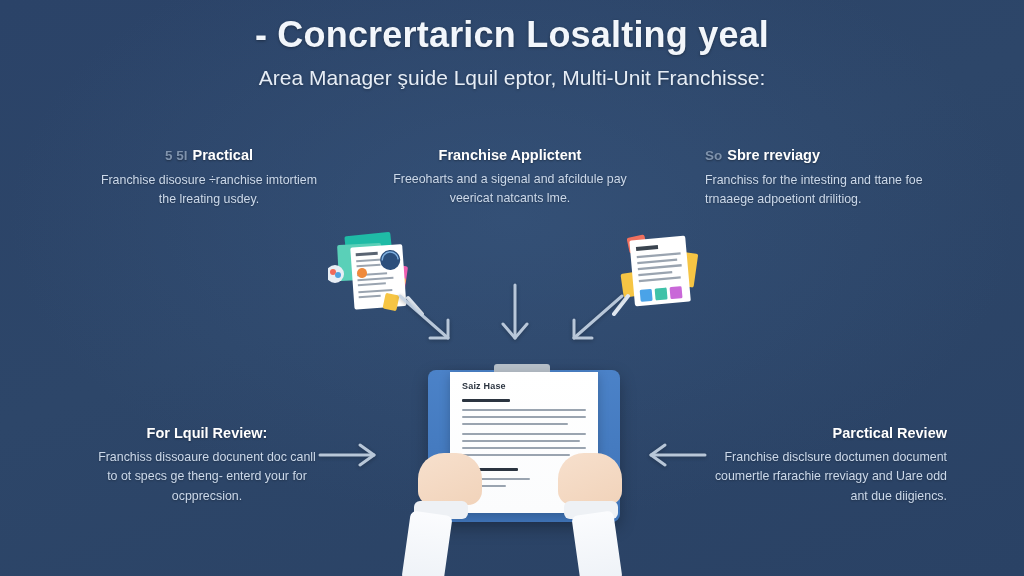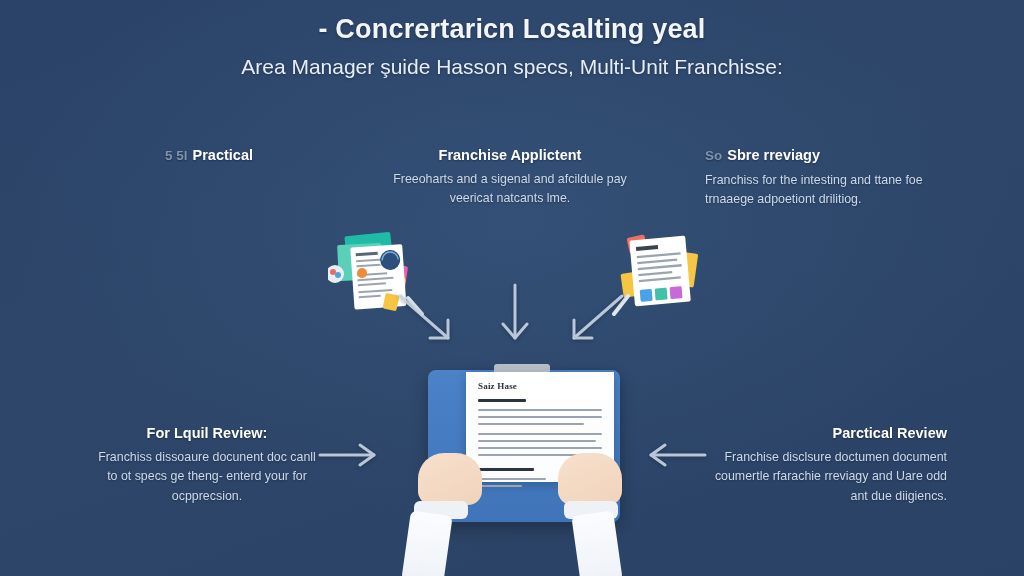--- a/index.html
+++ b/index.html
@@ -14,21 +14,21 @@
     position:absolute; left:0; top:0; width:1024px; height:576px;
     background:
       radial-gradient(ellipse 700px 420px at 50% 38%, rgba(60,92,134,0.45) 0%, rgba(44,69,105,0) 72%),
       linear-gradient(160deg,#2b4368 0%, #2d4669 45%, #2a4265 100%);
     overflow:hidden;
   }
 
   
   .title-block { position:absolute; left:0; top:14px; width:1024px; text-align:center; }
   .title-main {
-    font-size:27px; font-weight:bold; letter-spacing:.2px;
+    font-size:36px; font-weight:bold; letter-spacing:.2px;
     color:#f2f6fb;
     text-shadow:0 1px 3px rgba(0,0,0,.35);
     white-space:nowrap;
   }
   .title-sub {
     margin-top:10px;
     font-size:21px; font-weight:400; color:#e6edf6;
     text-shadow:0 1px 3px rgba(0,0,0,.3);
     white-space:nowrap;
   }
@@ -77,24 +77,23 @@
     position:absolute; left:30px; top:15px; width:192px; height:152px;
     background:linear-gradient(180deg,#4b82c8 0%,#3f74b8 100%);
     border-radius:8px;
     box-shadow:0 6px 16px rgba(0,0,0,.28);
   }
   .cb-clip {
     position:absolute; left:96px; top:9px; width:56px; height:13px;
     background:#b6bfc8; border-radius:3px 3px 2px 2px;
   }
   .cb-paper {
-    position:absolute; left:68px; top:17px; width:148px; height:110px;
+    position:absolute; left:52px; top:17px; width:148px; height:141px;
     background:linear-gradient(180deg,#ffffff 0%,#fbfcfd 100%);
     box-shadow:0 3px 10px rgba(0,0,0,.22);
-    font-family:Liberation Serif, serif;
   }
   .cb-paper .p-title {
     position:absolute; left:12px; top:9px;
     font-size:9px; font-weight:bold; color:#2b3440;
     letter-spacing:.2px;
   }
   .cb-paper .ln { position:absolute; height:2px; background:#9aa4b0; border-radius:1px; }
   .cb-paper .ln.dark { background:#2b3440; height:3px; }
 
   
@@ -117,27 +116,28 @@
   .hand-left  { left:2px;  top:98px; }
   .hand-right { left:150px; top:98px; }
 </style>
 </head>
 <body>
 
 <div id="canvas">
 
   <div class="title-block">
     <div class="title-main">- Concrertaricn Losalting yeal</div>
-    <div class="title-sub">Area Manager şuide Hasson specs, Multi-Unit Franchisse:</div>
+    <div class="title-sub">Area Manager şuide Lquil eptor, Multi-Unit Franchisse:</div>
   </div>
 
   <div class="block b-top-left">
     <div class="head">
       <span class="num">5  5l</span><span>Practical</span>
     </div>
+    <div class="body">Franchise disosure ÷ranchise imtortiem the lreating usdey.</div>
   </div>
 
   <div class="block b-top-center">
     <div class="head">
       <span>Franchise Applictent</span>
     </div>
     <div class="body">Freeoharts and a sigenal and afcildule pay veericat natcants lme.</div>
   </div>
 
   <div class="block b-top-right">

